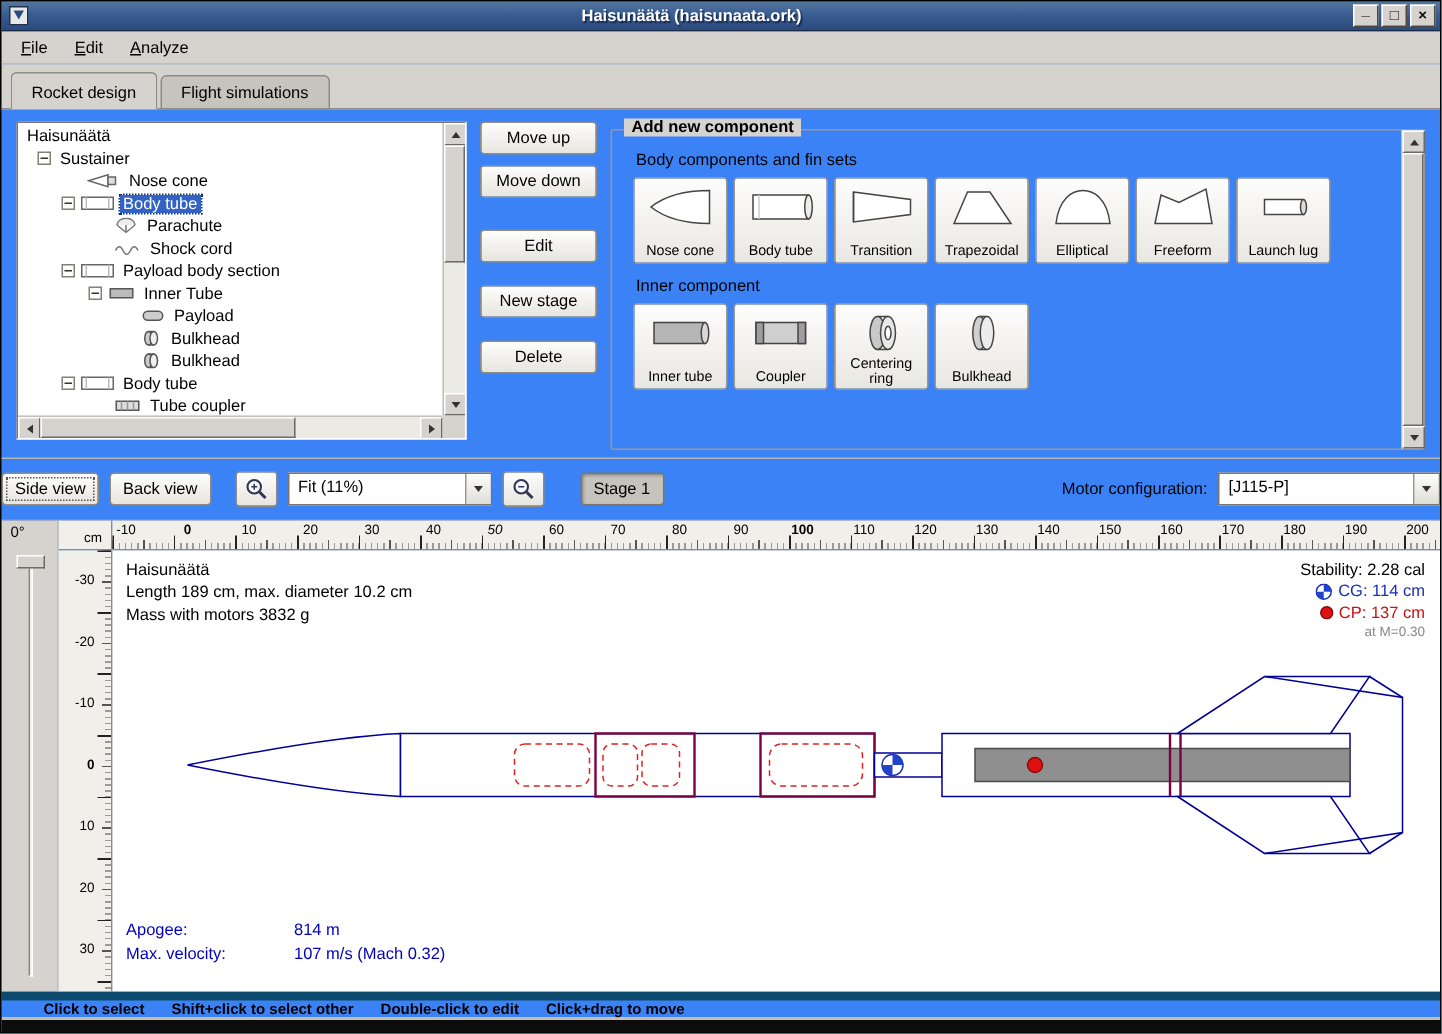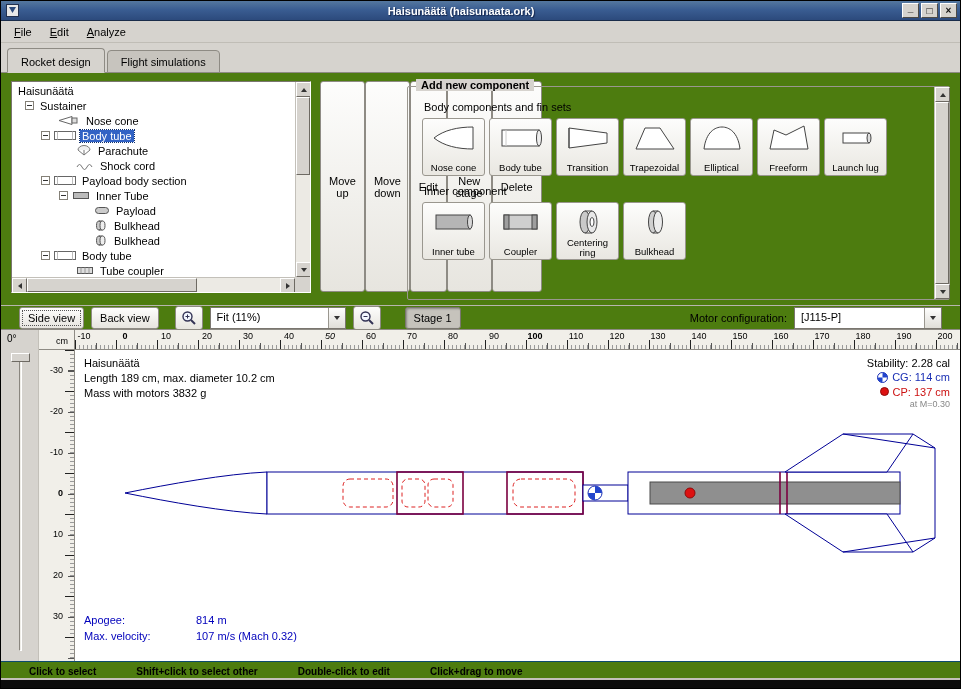--- a/index.html
+++ b/index.html
@@ -1,18 +1,18 @@
 <!DOCTYPE html>
 <html><head>
 <meta charset="utf-8">
 <style>
   * { margin:0; padding:0; box-sizing:border-box; }
   html,body { background:#9a9a9a; }
   body { font-family:"Liberation Sans","DejaVu Sans",sans-serif; font-size:11px; color:#000; }
-  .window { width:961px; height:689px; position:relative; background:#4d7c0f; border:1px solid #000;
+  .window { width:961px; height:689px; position:relative; background:#3b82f6; border:1px solid #000;
             display:flex; flex-direction:column; overflow:hidden; }
 
   
   .titlebar { height:20px; background:linear-gradient(180deg,#54779f 0%,#3a5d92 45%,#2c4a7c 100%);
               display:flex; align-items:center; padding:0 2px; border-bottom:1px solid #1a2c4a; }
   .win-icon { width:15px; height:14px; margin-left:2px; display:flex; align-items:center; justify-content:center; }
   .title-text { flex:1; text-align:center; color:#fff; font-weight:bold; font-size:11px;
                 text-shadow:1px 1px 1px #12234a; }
   .win-controls { display:flex; gap:2px; margin-right:1px; }
   .win-btn { width:17px; height:15px; background:#d6d3ce; border:1px solid; border-color:#fff #4e4a45 #4e4a45 #fff;
@@ -51,40 +51,40 @@
   .sb-h { display:flex; background:#eceae4; border-top:1px solid #c3c0b9; }
   .sb-btn { width:15px; height:15px; flex:none; background:#d6d3ce; border:1px solid;
             border-color:#fff #6e6a63 #6e6a63 #fff; display:flex; align-items:center; justify-content:center; }
   .sb-thumb { background:#d6d3ce; border:1px solid; border-color:#fff #6e6a63 #6e6a63 #fff; }
   .tri-up { width:0; height:0; border-left:3px solid transparent; border-right:3px solid transparent; border-bottom:4px solid #333; }
   .tri-down { width:0; height:0; border-left:3px solid transparent; border-right:3px solid transparent; border-top:4px solid #333; }
   .tri-left { width:0; height:0; border-top:3px solid transparent; border-bottom:3px solid transparent; border-right:4px solid #333; }
   .tri-right { width:0; height:0; border-top:3px solid transparent; border-bottom:3px solid transparent; border-left:4px solid #333; }
   .corner { background:#d6d3ce; }
 
-  .action-col { width:78px; display:flex; flex-direction:row; }
+  .action-col { width:78px; display:flex; flex-direction:column; }
   .btn { font-family:inherit; font-size:11px; background:linear-gradient(#fdfdfc,#e7e5df);
          border:1px solid #8e8b84; border-radius:3px; padding:4px 8px; cursor:default; color:#000; }
   .action-col .btn { width:100%; margin-bottom:7px; }
   .gap20 { height:14px; } .gap14 { height:8px; }
 
   .add-panel { flex:1; height:214px; position:relative; border:1px solid #9a978f; border-radius:2px;
                margin-top:5px; display:grid; grid-template-columns:1fr 15px; }
   .add-title { position:absolute; top:-8px; left:8px; background:#d6d3ce; padding:0 5px; font-weight:bold; }
   .add-content { padding:12px 6px 4px 14px; overflow:hidden; }
   .sect-label { margin:2px 0 5px 2px; }
   .comp-row { display:flex; gap:4px; margin-bottom:9px; }
   .comp-btn { width:63px; height:58px; display:flex; flex-direction:column; align-items:center;
               padding:4px 1px 2px; gap:1px; font-size:9.5px; line-height:1.1; text-align:center;
               background:linear-gradient(#fdfdfc,#e9e7e1); border:1px solid #9a978f; border-radius:3px; cursor:default; }
   .comp-btn svg { flex:none; }
   .comp-btn .clabel { margin-top:auto; }
 
   
-  .view-toolbar { height:24px; display:flex; align-items:center; gap:7px; padding:0 18px;
+  .view-toolbar { height:41px; display:flex; align-items:center; gap:7px; padding:0 0;
                   border-top:1px solid #b8b5ae; }
   .btn.focused { outline:1px dotted #555; outline-offset:-4px; }
   .btn.icon-btn { padding:3px 5px; height:24px; display:flex; align-items:center; }
   .btn.pressed { background:#c6c3bc; border-color:#7a766f; box-shadow:inset 1px 1px 2px rgba(0,0,0,.3); }
   .combo { display:flex; height:22px; border:1px solid #7a766f; background:#fff; align-items:stretch; }
   .combo .val { padding:3px 6px 0; flex:1; white-space:nowrap; overflow:hidden; }
   .combo .arrow { width:17px; background:linear-gradient(#fdfdfc,#e0ded8); border-left:1px solid #9a978f;
                   display:flex; align-items:center; justify-content:center; }
   .combo-fit { width:136px; } .combo-motor { width:148px; }
   .spacer { margin-left:auto; }
@@ -125,22 +125,22 @@
 
   .info-block { position:absolute; left:9px; top:6px; line-height:1.35; }
   .stab-block { position:absolute; right:10px; top:6px; text-align:right; line-height:1.3; }
   .stab-cg { color:#1a2fb4; } .stab-cp { color:#cc1111; }
   .stab-mach { color:#888; font-size:9px; }
   .stab-row { display:flex; align-items:center; justify-content:flex-end; gap:4px; }
   .flight-info { position:absolute; left:9px; bottom:16px; color:#0000bb; line-height:1.45; }
   .fi-label { display:inline-block; width:112px; }
 
   
-  .statusbar { height:19px; display:flex; align-items:center; gap:40px; padding:0 28px;
-               border-top:1px solid #0c4a6e; box-shadow:0 -2px 0 #c3c0b9 inset; font-size:10px; font-weight:bold; }
+  .statusbar { height:19px; display:flex; align-items:center; gap:18px; padding:0 28px;
+               border-top:6px solid #0c4a6e; box-shadow:0 -2px 0 #c3c0b9 inset; font-size:10px; font-weight:bold; }
   .bottom-edge { height:8px; background:#0c0c0c; }
 </style>
 </head>
 <body>
 
 <div class="window">
 
   <div class="titlebar">
     <span class="win-icon">
       <svg width="13" height="13" viewBox="0 0 13 13">

